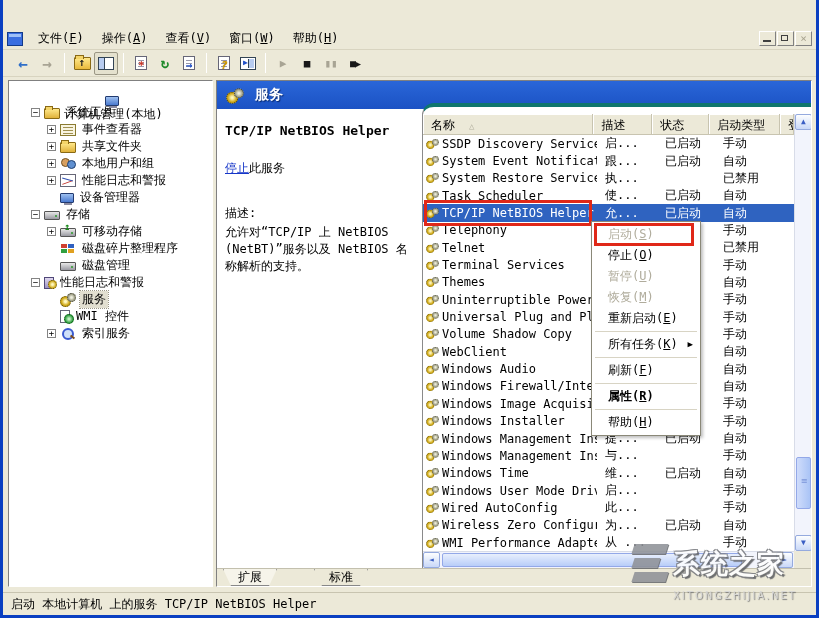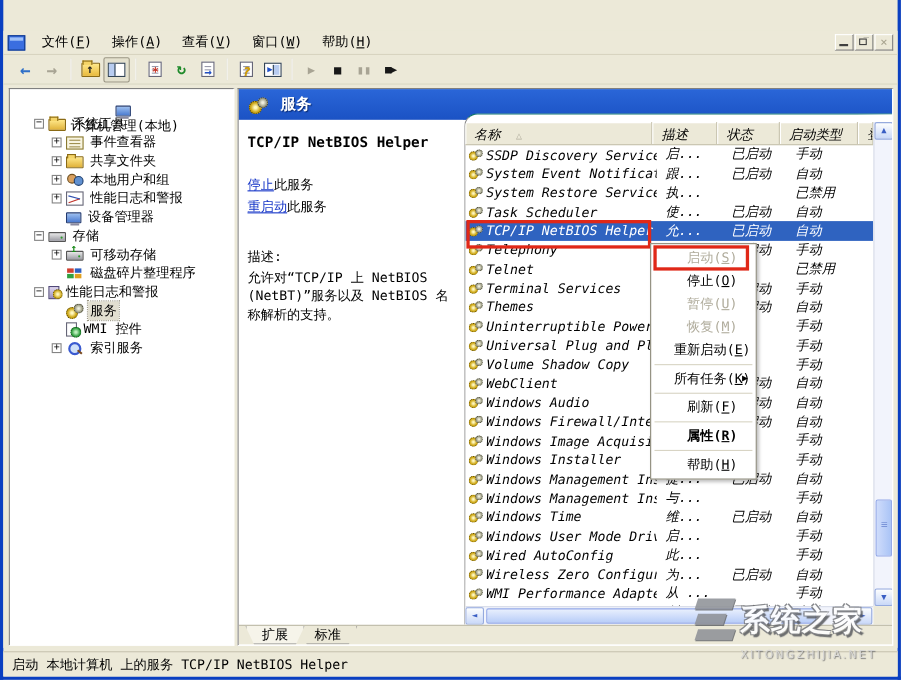--- a/index.html
+++ b/index.html
@@ -118,21 +118,21 @@
 
   .info-panel{position:absolute;left:0;top:28px;width:204px;bottom:18px;background:#fff;padding:14px 10px 0 8px;}
   .svc-title{font-weight:bold;font-size:13px;margin-bottom:22px;}
   .svc-link-line{margin-bottom:3px;}
   .svc-link{color:#1636c8;text-decoration:underline;cursor:pointer;}
   .desc-label{margin-top:28px;margin-bottom:2px;}
   .svc-desc{line-height:17px;width:190px;}
 
   
   .list-card{position:absolute;left:205px;top:22px;right:0;bottom:18px;background:#fff;
-    border-left:1px solid #8a8a8a;border-top:1px solid #0f766e;border-radius:12px 0 0 0;overflow:hidden;font-style:italic;}
+    border-left:1px solid #8a8a8a;border-top:4px solid #0f766e;border-radius:12px 0 0 0;overflow:hidden;}
   .list-header{position:absolute;left:0;right:17px;top:7px;height:21px;background:#ece9d8;display:flex;
     border-bottom:1px solid #c8c4b0;}
   .hcell{border-right:1px solid #c8c4b0;box-shadow:inset 1px 1px 0 #fff;padding:3px 4px 0 8px;white-space:nowrap;overflow:hidden;}
   .sort-gly{color:#b4b0a0;font-size:9px;margin-left:14px;}
   .list-body{position:absolute;left:0;right:17px;top:28px;bottom:17px;overflow:hidden;}
   .lrow{display:flex;height:17.35px;align-items:center;white-space:nowrap;}
   .lrow.sel{background:#2f63c0;color:#fff;}
   .lcell{overflow:hidden;flex:none;padding-left:8px;}
   .c-name{display:flex;align-items:center;padding-left:2px;}
   .row-gear{width:15px;height:12px;position:relative;flex:none;margin-right:2px;transform:scale(.85);}
@@ -151,30 +151,30 @@
   .hscroll{position:absolute;left:0;right:17px;bottom:0;height:17px;background:#f2f4fc;border-top:1px solid #d8dce8;}
   .hbtn{position:absolute;top:0;width:17px;height:16px;background:linear-gradient(#fdfefe,#c9d8f8);
     border:1px solid #95aade;border-radius:2px;color:#3a5ec4;font-size:8px;text-align:center;line-height:14px;}
   .hthumb{position:absolute;top:1px;height:14px;background:linear-gradient(#e8effd,#b8cdf8);border:1px solid #93a8e8;border-radius:2px;}
   .scorner{position:absolute;right:0;bottom:0;width:17px;height:17px;background:#ece9d8;}
 
   
   .red-box{position:absolute;border:3px solid #e02818;pointer-events:none;}
 
   
-  .ctx-menu{position:absolute;left:374px;top:140px;width:97px;background:#fff;border:1px solid #8a8878;
-    box-shadow:2px 2px 3px rgba(0,0,0,.25);padding:2px 0;text-align:center;}
+  .ctx-menu{position:absolute;left:374px;top:140px;width:110px;background:#fff;border:1px solid #8a8878;
+    box-shadow:2px 2px 3px rgba(0,0,0,.25);padding:2px 0;}
   .ctx-item{height:21px;line-height:21px;padding-left:16px;position:relative;white-space:nowrap;}
   .ctx-item.disabled{color:#b0ac9c;}
   .ctx-item.bold{font-weight:bold;}
   .ctx-item .sub-arrow{position:absolute;right:7px;top:0;font-size:9px;}
   .ctx-sep{height:1px;background:#d8d4c4;margin:2px 3px;}
 
   
-  .tabs-row{position:absolute;left:0;right:0;bottom:0;height:18px;background:#ece9d8;border-top:1px solid #9a96847e;display:flex;padding-left:6px;}
+  .tabs-row{position:absolute;left:0;right:0;bottom:0;height:18px;background:#ece9d8;border-top:1px solid #9a96847e;display:flex;padding-left:6px;gap:43px;}
   .tab{height:17px;line-height:16px;padding:0 14px;background:#ece9d8;border:1px solid #888;border-top:none;
     clip-path:polygon(0 0,100% 0,calc(100% - 8px) 100%,8px 100%);margin-right:-6px;font-size:12px;}
   .tab.active{background:#f6f4ea;z-index:2;}
 
   
   .statusbar{position:absolute;left:0;right:0;bottom:0px;height:23px;background:#ece9d8;border-top:1px solid #c8c4b0;
     display:flex;align-items:center;padding-left:8px;}
 
   
   .watermark{position:absolute;right:0px;bottom:0px;width:190px;height:78px;z-index:50;pointer-events:none;opacity:.88;}
@@ -320,20 +320,25 @@
         <div class="tree-item" style="padding-left: 38px;">
           <span class="expander">+</span>
           <span class="ti ti-drive arrow"></span>
           <span class="tree-label">可移动存储</span>
         </div>
         <div class="tree-item" style="padding-left: 38px;">
           <span class="expander none"></span>
           <span class="ti ti-defrag"></span>
           <span class="tree-label">磁盘碎片整理程序</span>
         </div>
+        <div class="tree-item" style="padding-left: 38px;">
+          <span class="expander none"></span>
+          <span class="ti ti-drive"></span>
+          <span class="tree-label">磁盘管理</span>
+        </div>
         <div class="tree-item" style="padding-left: 22px;">
           <span class="expander">−</span>
           <span class="ti ti-boxgear"></span>
           <span class="tree-label">性能日志和警报</span>
         </div>
         <div class="tree-item" style="padding-left: 38px;">
           <span class="expander none"></span>
           <span class="ti ti-gears"></span>
           <span class="tree-label sel">服务</span>
         </div>
@@ -351,21 +356,20 @@
 
     <div class="right-panel">
       <div class="banner">
         <span class="ti ti-gears"></span>
         <span class="banner-title">服务</span>
       </div>
 
       <div class="info-panel">
         <div class="svc-title">TCP/IP NetBIOS Helper</div>
         <div class="svc-link-line"><span class="svc-link">停止</span><span>此服务</span></div>
-        <div class="svc-link-line"><span class="svc-link">重启动</span><span>此服务</span></div>
         <div class="desc-label">描述:</div>
         <div class="svc-desc">允许对“TCP/IP 上 NetBIOS (NetBT)”服务以及 NetBIOS 名称解析的支持。</div>
       </div>
 
       <div class="list-card">
         <div class="list-header" id="list-header">
             <div class="hcell" style="width: 174px;">名称<span class="sort-gly">△</span></div>
             <div class="hcell" style="width: 60px;">描述</div>
             <div class="hcell" style="width: 58px;">状态</div>
             <div class="hcell" style="width: 72px;">启动类型</div>

